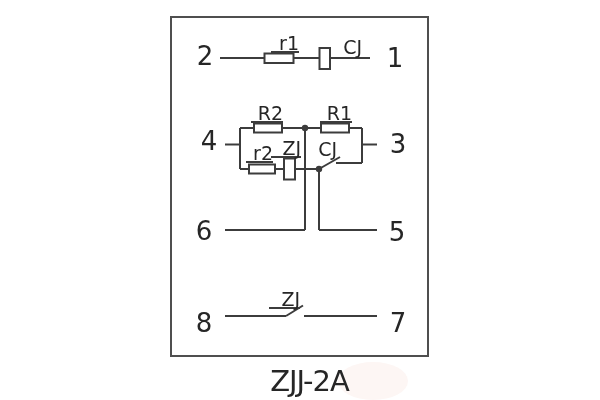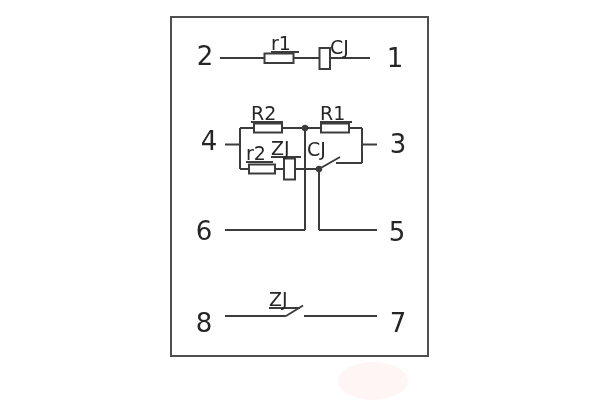--- a/index.html
+++ b/index.html
@@ -15,21 +15,21 @@
     left:170px;top:16px;width:259px;height:341px;
     box-sizing:border-box;
     border:2px solid #4f4f4f;
     background:#ffffff;
   }
   #wires{position:absolute;left:0;top:0;}
   .lbl{
     position:absolute;
     font-size:19px;line-height:16px;
     color:#262626;
-    text-align:left;
+    text-align:right;
     white-space:nowrap;
   }
   .lbl.u{border-bottom:2px solid #3c3c3c;}
   .num{
     position:absolute;
     font-size:26px;line-height:24px;
     width:26px;
     color:#262626;
     text-align:center;
   }
@@ -103,14 +103,15 @@
   <div class="lbl u" style="left:271px;top:35px;width:28px">r1</div>
   <div class="lbl" style="left:330px;top:39px;width:32px">CJ</div>
   <div class="lbl u" style="left:251px;top:105px;width:32px">R2</div>
   <div class="lbl u" style="left:320px;top:105px;width:32px">R1</div>
   <div class="lbl u" style="left:246px;top:145px;width:27px">r2</div>
   <div class="lbl u" style="left:271px;top:140px;width:30px">ZJ</div>
   <div class="lbl" style="left:307px;top:141px;width:30px">CJ</div>
   <div class="lbl u" style="left:269px;top:291px;width:31px">ZJ</div>
 
   <div id="watermark"></div>
+  <div id="caption">ZJJ-2A</div>
 
 </div>
 
 </body></html>

